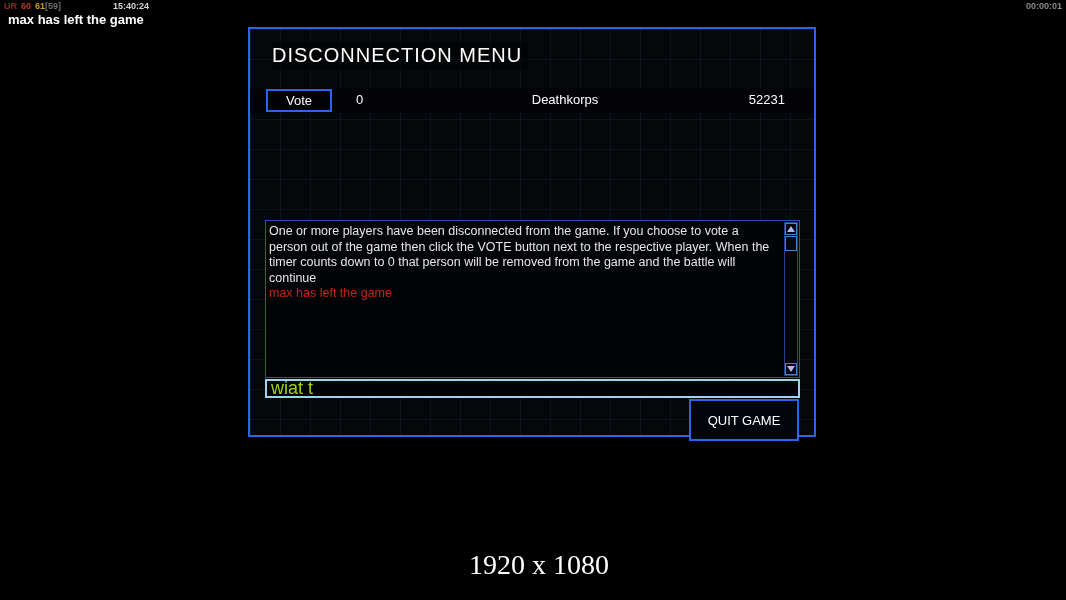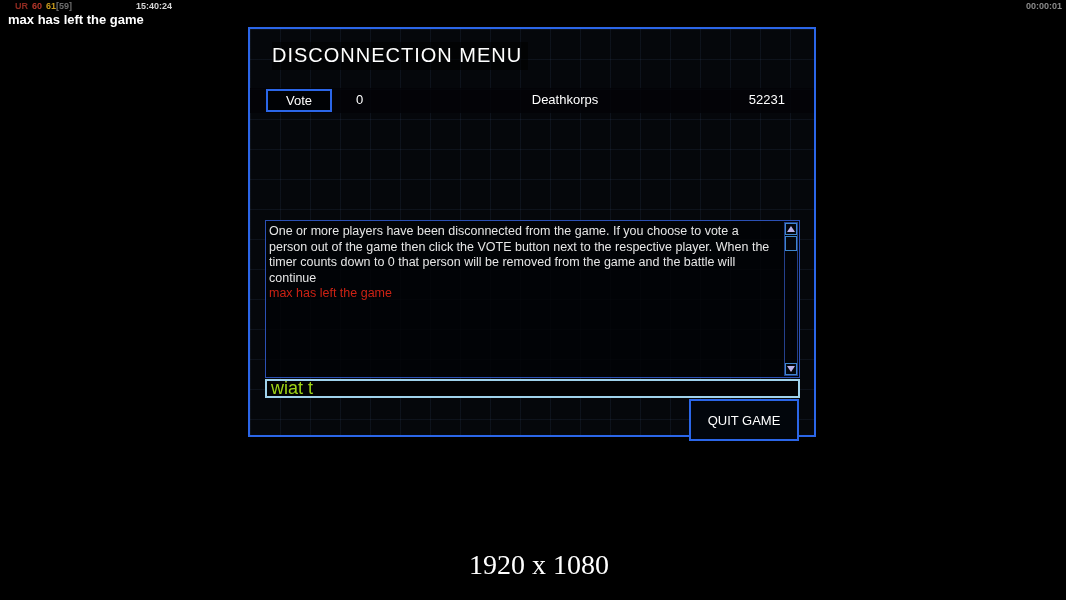--- a/index.html
+++ b/index.html
@@ -2,24 +2,24 @@
 <html><head>
 <meta charset="utf-8">
 <style>
   * { margin:0; padding:0; box-sizing:border-box; }
   html,body { width:1066px; height:600px; background:#000; overflow:hidden;
               font-family:"Liberation Sans", sans-serif; }
   .screen { position:relative; width:1066px; height:600px; background:#000; }
 
   
   .hud-stats { position:absolute; left:4px; top:1px; font-size:9px; font-weight:bold; letter-spacing:0; white-space:nowrap; }
-  .hud-stats .s0 { color:#8f2a20; margin-right:4px;margin-left:11px; }
+  .hud-stats .s0 { color:#8f2a20; margin-right:4px; }
   .hud-stats .s1 { color:#b5362a; margin-right:4px; }
   .hud-stats .s2 { color:#c89b1e; }
-  .hud-stats .s3 { color:#6e6e6e; margin-right:16px; }
+  .hud-stats .s3 { color:#6e6e6e; margin-right:4px; }
   .hud-stats .s4 { color:#d6d6d6;margin-left:48px; }
   .event-msg { position:absolute; left:8px; top:12px; font-size:13px; font-weight:bold; color:#ffffff; }
   .match-timer { position:absolute; right:4px; top:1px; font-size:9px; font-weight:bold; color:#8a8a8a; }
 
   
   .panel { position:absolute; left:248px; top:27px; width:568px; height:410px;
            border:2px solid #2b66e8; background-color:#05070b;
            background-image:
              linear-gradient(rgba(95,125,175,0.10) 1px, transparent 1px),
              linear-gradient(90deg, rgba(95,125,175,0.10) 1px, transparent 1px);

